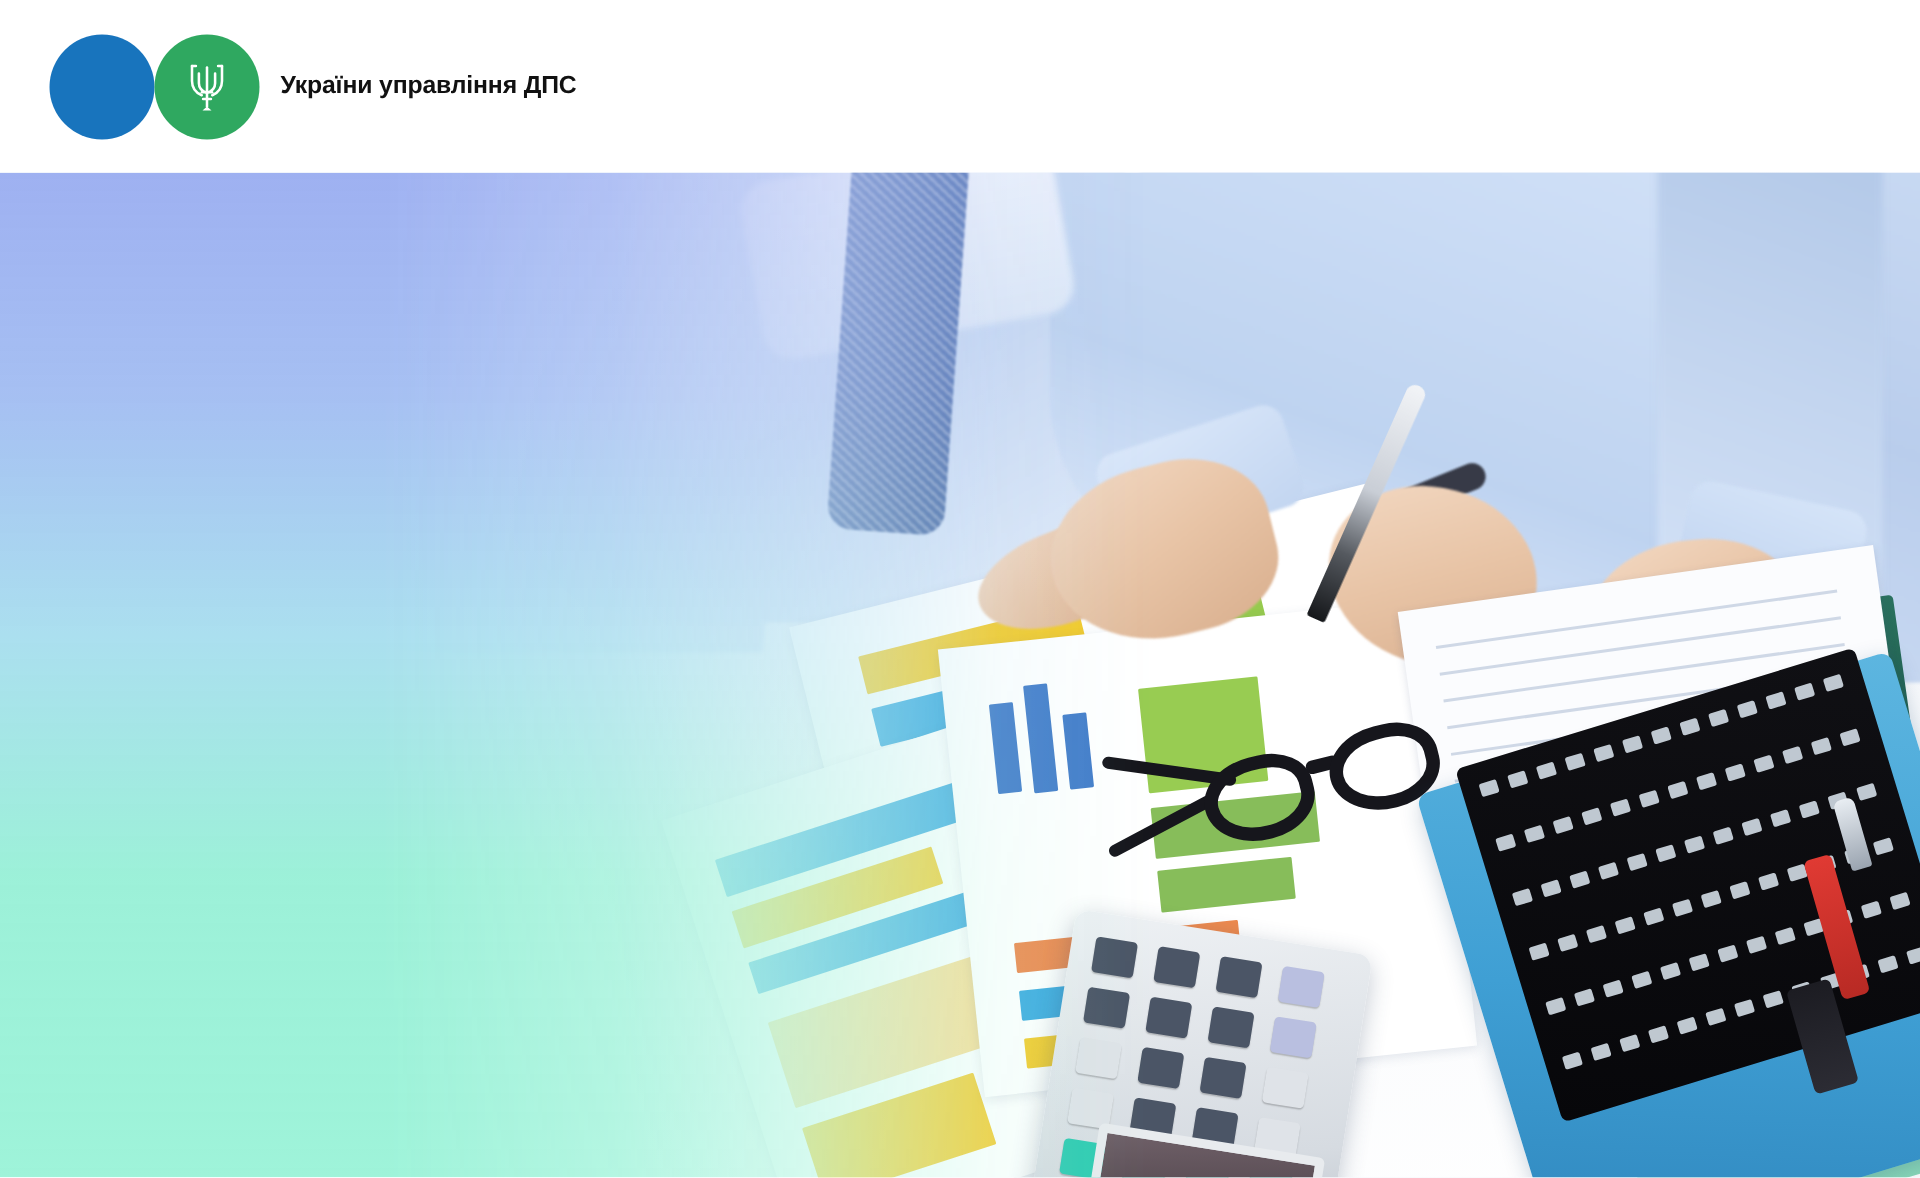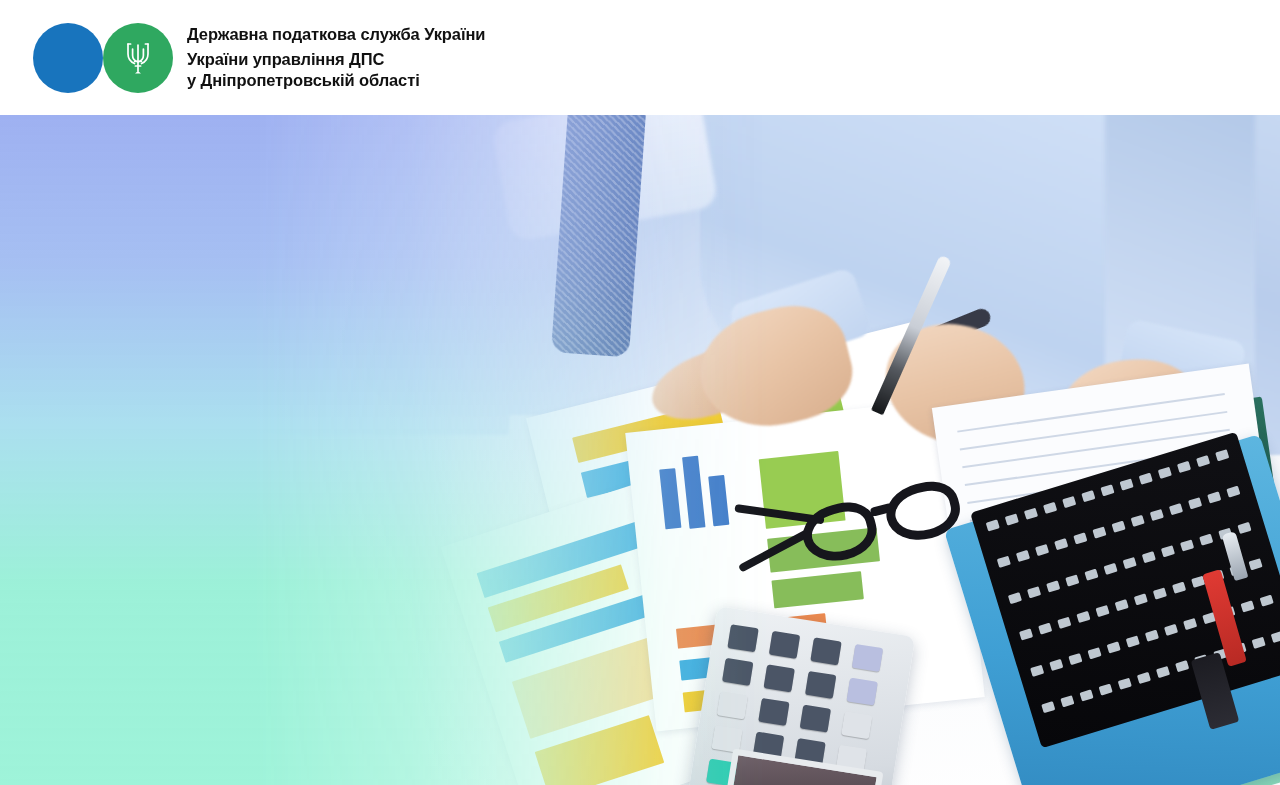--- a/index.html
+++ b/index.html
@@ -208,23 +208,21 @@
             <path d="M19.4 8 v6.5 c0 3.4 -2.2 5.4 -5.4 6.3"></path>
             <path d="M4 3 h2.6 M21.4 3 h2.6"></path>
             <path d="M10.6 20.5 h6.8"></path>
             <path d="M11.4 25 h5.2"></path>
           </g>
         </svg>
       </div>
     </div>
 
     <div class="header-text">
-      <div class="org-line1">Державна податкова служба України</div>
       <div class="org-line2">України управління ДПС</div>
-      <div class="org-line3">у Дніпропетровській області</div>
     </div>
   </div>
 
   <div class="photo">
 
     <div class="ph desk"></div>
     <div class="ph torso-left"></div>
     <div class="ph torso-right"></div>
     <div class="ph shirt-a"></div>
     <div class="ph shirt-b"></div>

